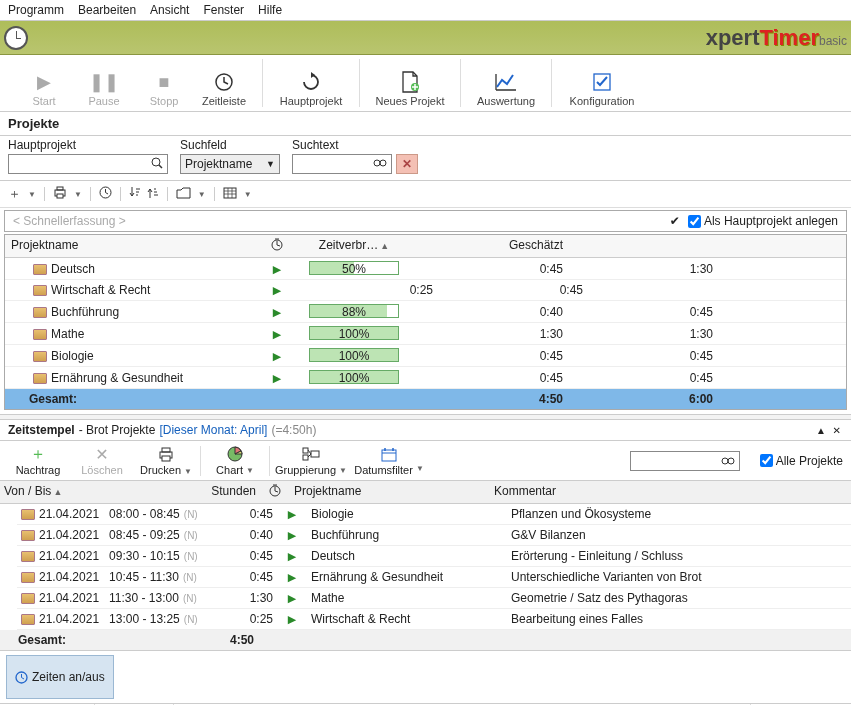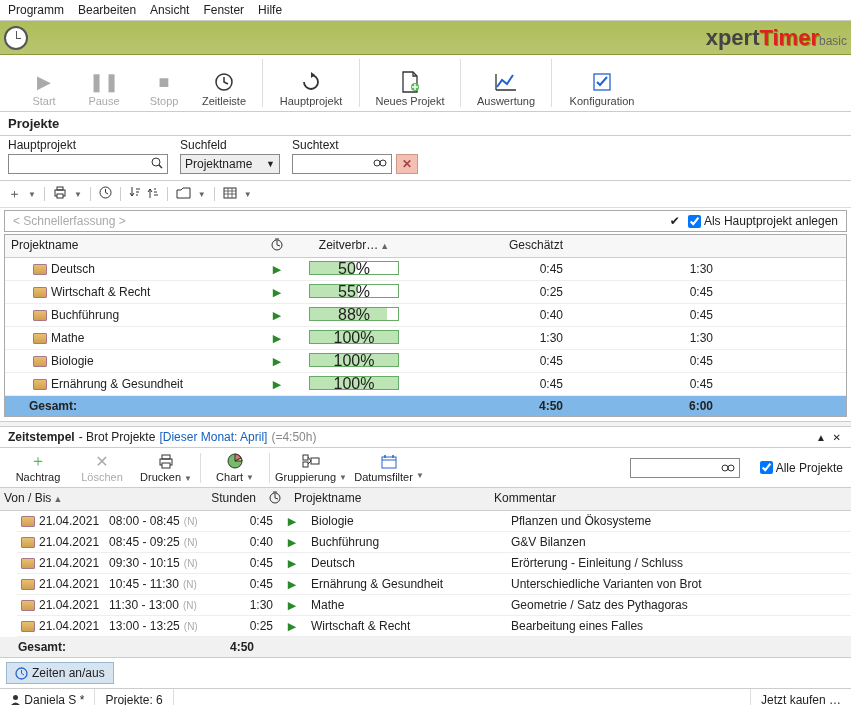--- a/index.html
+++ b/index.html
@@ -39,21 +39,21 @@
 .proj-grid { border:1px solid #aaa; margin:2px 4px; }
 .pg-head { display:flex; background:#f7f7f7; border-bottom:1px solid #ccc; font-size:12px; }
 .pg-head > div, .pg-row > div { padding:3px 6px; }
 .col-name { flex: 0 0 260px; }
 .col-sw { flex:0 0 24px; text-align:center; }
 .col-prog { flex:0 0 130px; text-align:center; }
 .col-zb { flex:0 0 150px; text-align:right; }
 .col-gs { flex:0 0 150px; text-align:right; }
 .pg-row { display:flex; align-items:center; border-bottom:1px solid #eee; }
 .pg-row .play { color:#2a8a2a; font-size:11px; }
-.prog-bar { display:inline-block; width:90px; height:14px; border:1px solid #6a6; background:#fff; position:relative; text-align:center; font-size:16px; line-height:14px; }
+.prog-bar { display:inline-block; width:90px; height:14px; border:1px solid #6a6; background:#fff; position:relative; text-align:center; font-size:12px; line-height:14px; }
 .prog-bar .fill { position:absolute; left:0; top:0; bottom:0; background:#bde4b4; }
 .prog-bar .lbl { position:relative; }
 .pg-total { display:flex; background:#7fb8e8; font-weight:bold; }
 .pg-total > div { padding:3px 6px; }
 .resizer { height:6px; background:#f3f3f3; border-top:1px solid #ccc; border-bottom:1px solid #ccc; margin-top:4px; }
 .ts-header { padding:3px 8px; font-size:12px; display:flex; align-items:center; gap:4px; border-bottom:1px solid #ccc; }
 .ts-header .blue { color:#1560bd; }
 .ts-header .gray { color:#888; }
 .ts-header .ctrls { margin-left:auto; font-size:10px; letter-spacing:2px; }
 .ts-toolbar { display:flex; align-items:center; padding:4px 8px; border-bottom:1px solid #ccc; gap:4px; }
@@ -68,21 +68,21 @@
 .tc-st { flex:0 0 60px; text-align:right; }
 .tc-sw { flex:0 0 30px; text-align:center; }
 .tc-pn { flex:0 0 200px; }
 .tc-km { flex:1; }
 .ts-row { display:flex; border-bottom:1px solid #eee; align-items:center;margin-left:17px; }
 .ts-row .n { color:#aaa; font-size:10px; margin-left:4px; }
 .ts-row .play { color:#2a8a2a; font-size:11px; }
 .ts-total { display:flex; background:#f1f1f1; font-weight:bold; }
 .ts-total > div { padding:3px 6px; }
 .bottom-toggle { padding:4px 6px; border-top:1px solid #ccc; }
-.toggle-btn { display:inline-flex; align-items:center; gap:4px; background:#d6e4f1; border:1px solid #9bb8d3; padding:3px 8px; font-size:12px; }
+.toggle-btn { display:inline-flex; align-items:center; gap:4px; background:#d6e4f1; border:1px solid #9bb8d3; padding:14px 8px; font-size:12px; }
 .statusbar { display:flex; border-top:1px solid #ccc; font-size:12px; }
 .statusbar > div { padding:4px 10px; border-right:1px solid #ddd; }
 .statusbar .buy { margin-left:auto; border-right:none; border-left:1px solid #ddd; }
 .book-ico { display:inline-block; width:14px; height:11px; background:linear-gradient(#e8c070,#d0a050); border:1px solid #a78; border-radius:1px; margin-right:4px; vertical-align:middle; }
 .sort-arrow { font-size:9px; color:#666; margin-left:2px; }
 svg { overflow:visible; }
 </style>
 </head>
 <body>
 
@@ -285,21 +285,20 @@
       <div class="pg-row">
     <div class="col-name" style="padding-left:28px"><span class="book-ico"></span>Deutsch</div>
     <div class="col-sw"><span class="play">▶</span></div>
     <div class="col-prog"><span class="prog-bar"><span class="fill" style="width:50%"></span><span class="lbl">50%</span></span></div>
     <div class="col-zb">0:45</div>
     <div class="col-gs">1:30</div>
       </div>
       <div class="pg-row">
     <div class="col-name" style="padding-left:28px"><span class="book-ico"></span>Wirtschaft &amp; Recht</div>
     <div class="col-sw"><span class="play">▶</span></div>
-    <div class="col-prog"><span class="prog-bar"><span class="fill" style="width:55%"></span><span class="lbl">55%</span></span></div>
     <div class="col-zb">0:25</div>
     <div class="col-gs">0:45</div>
       </div>
       <div class="pg-row">
     <div class="col-name" style="padding-left:28px"><span class="book-ico"></span>Buchführung</div>
     <div class="col-sw"><span class="play">▶</span></div>
     <div class="col-prog"><span class="prog-bar"><span class="fill" style="width:88%"></span><span class="lbl">88%</span></span></div>
     <div class="col-zb">0:40</div>
     <div class="col-gs">0:45</div>
       </div>

